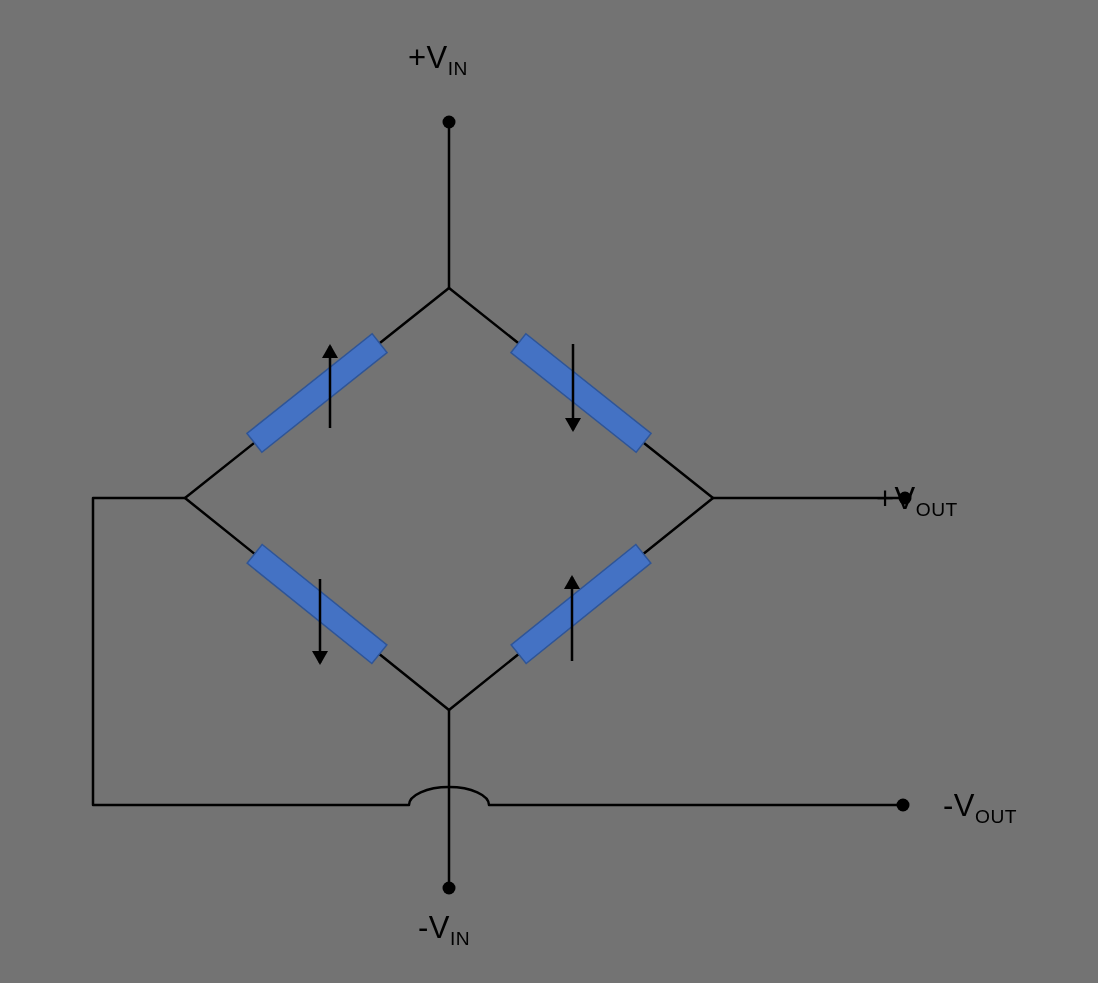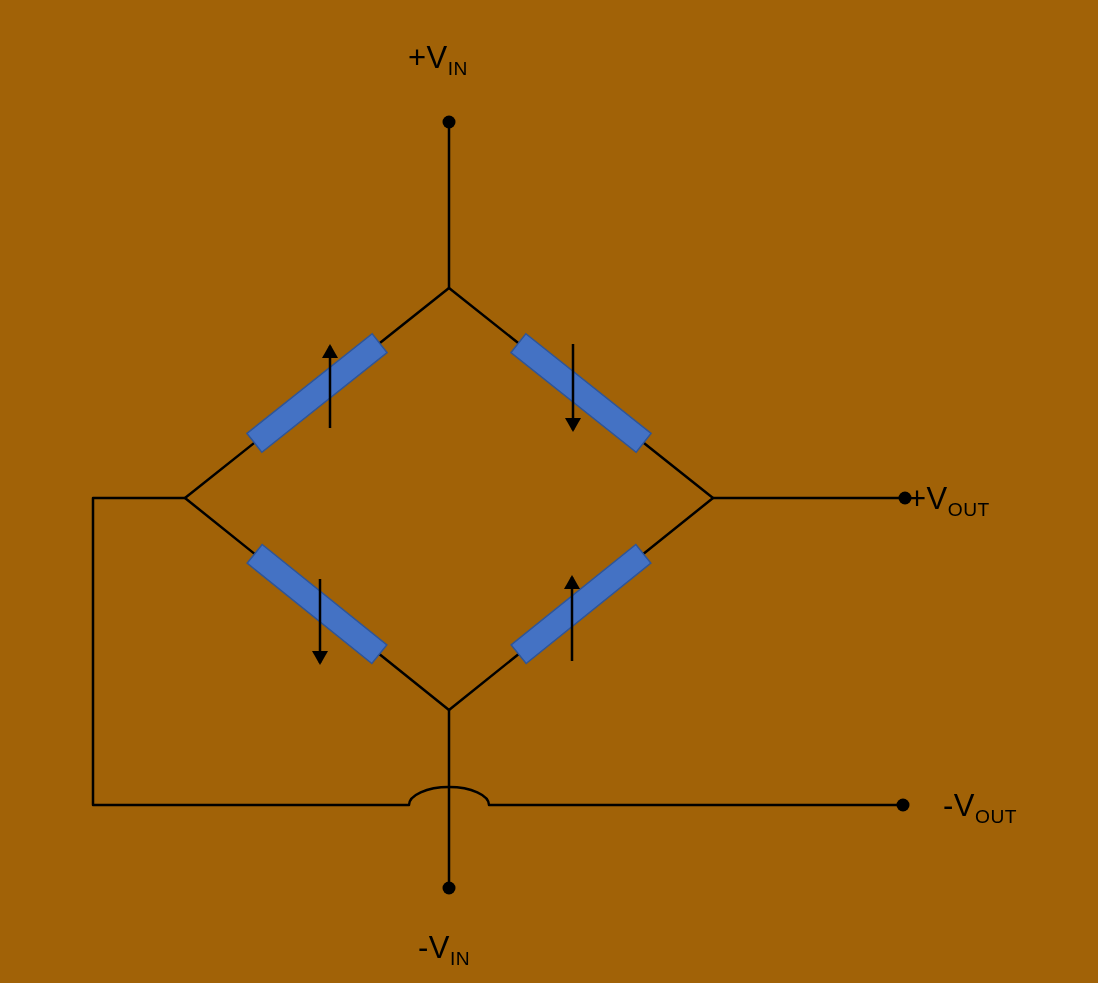--- a/index.html
+++ b/index.html
@@ -5,21 +5,21 @@
   html, body {
     margin: 0;
     padding: 0;
     background: #ffffff;
     font-family: "Liberation Sans", sans-serif;
   }
   .stage {
     position: relative;
     width: 1098px;
     height: 983px;
-    background: #a16207;
+    background: #737373;
     overflow: hidden;
   }
   .stage svg {
     position: absolute;
     left: 0;
     top: 0;
   }
   .terminal-label {
     position: absolute;
     color: #000000;
@@ -86,25 +86,25 @@
       <circle cx="905" cy="498" r="6.5"></circle>
       <circle cx="903" cy="805" r="6.5"></circle>
       <circle cx="449" cy="888" r="6.5"></circle>
     </g>
   </svg>
 
   <div class="terminal-label" style="left:408px; top:42px;">
     <span>+V</span><sub>IN</sub>
   </div>
 
-  <div class="terminal-label" style="left:908px; top:483px;text-align:right;">
+  <div class="terminal-label" style="left:876px; top:483px;text-align:right;">
     <span>+V</span><sub>OUT</sub>
   </div>
 
   <div class="terminal-label" style="left:943px; top:790px;">
     <span>-V</span><sub>OUT</sub>
   </div>
 
-  <div class="terminal-label" style="left:418px; top:912px;margin-top:20px;">
+  <div class="terminal-label" style="left:418px; top:912px;">
     <span>-V</span><sub>IN</sub>
   </div>
 
 </div>
 
 </body></html>

